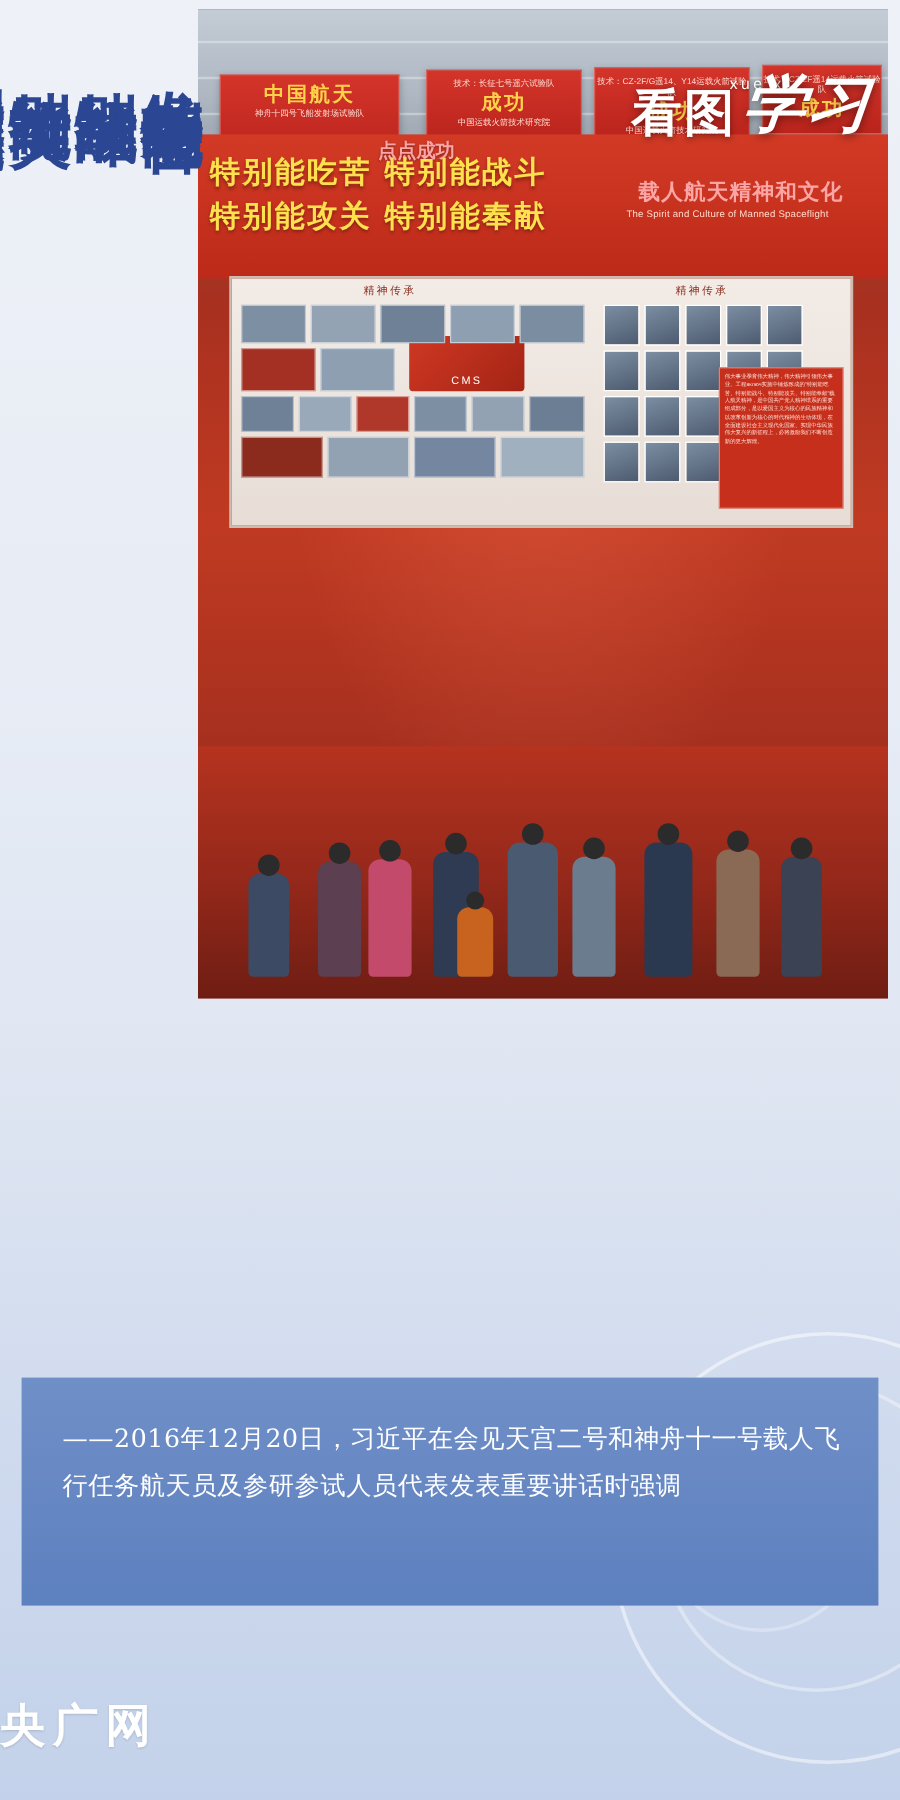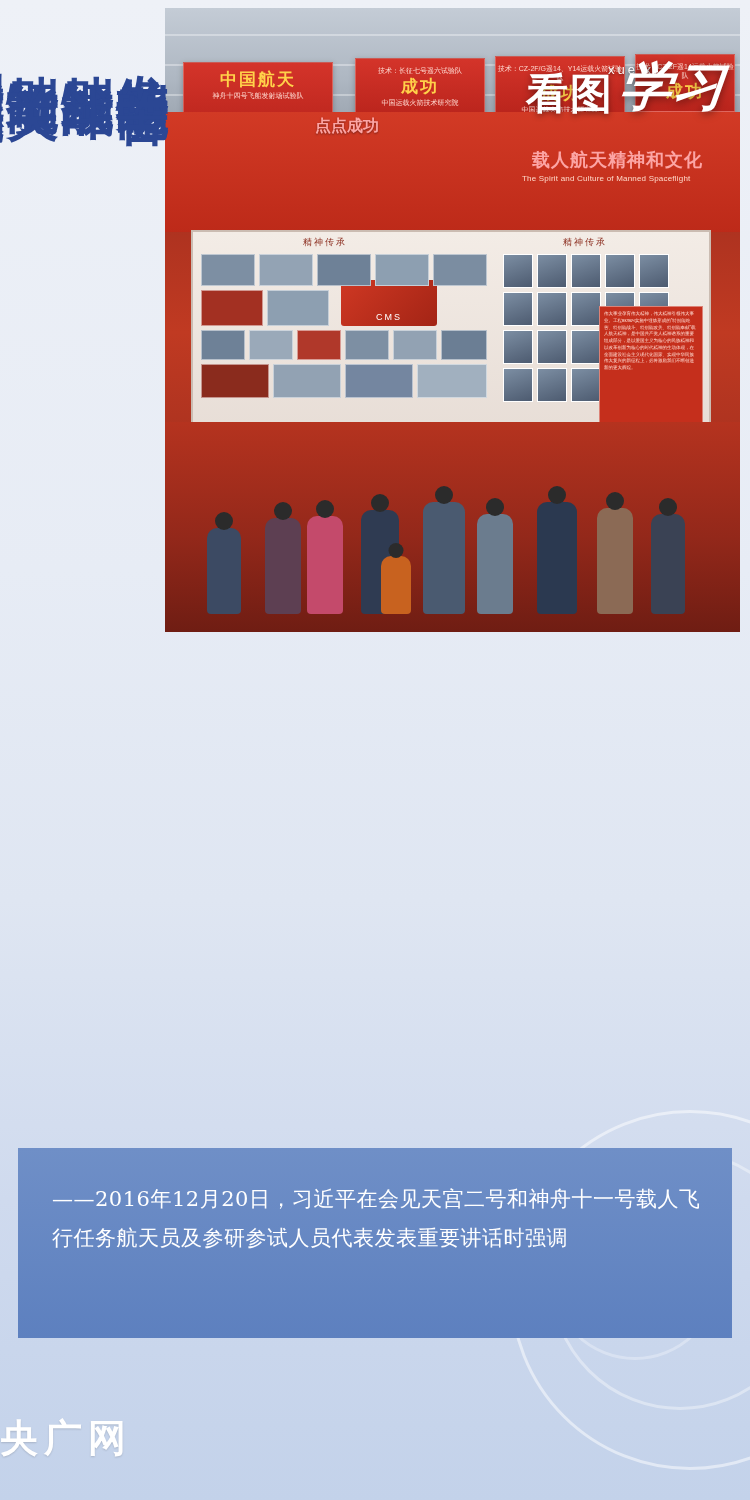--- a/index.html
+++ b/index.html
@@ -47,21 +47,21 @@
     letter-spacing: 3px;
     line-height: 1.02;
   }
   .hl-col.big { font-size: 52px; color: #2b4794; }
   .hl-col.small { font-size: 46px; color: #2b4794; }
 
   
   .photo-wrap {
     position: absolute;
     left: 165px; top: 8px;
-    width: 575px; height: 624px;
+    width: 575px; height: 824px;
     overflow: hidden;
     background: #8f2b22;
   }
   .photo {
     position: absolute; inset: 0;
     background:
       radial-gradient(ellipse at 50% 34%, rgba(255,120,90,0.35) 0%, rgba(160,30,25,0.0) 55%),
       linear-gradient(180deg, #b9c3cd 0%, #a9b2bd 12%, #9f3c2e 18%, #a8301f 30%, #c03a22 52%, #a9311f 72%, #7e2418 100%);
   }
   
@@ -244,20 +244,24 @@
       <span class="tiny">中国运载火箭技术研究院</span>
     </div>
     <div class="banner b4">
       <span class="tiny">技术：CZ-2F遥14运载火箭试验队</span>
       <span class="big">成功</span>
     </div>
 
     <div class="wall"></div>
     <div class="dot-title">点点成功</div>
 
+    <div class="slogan">
+      <div>特别能吃苦  特别能战斗</div>
+      <div>特别能攻关  特别能奉献</div>
+    </div>
 
     <div class="wall-title">载人航天精神和文化</div>
     <div class="wall-sub">The Spirit and Culture of Manned Spaceflight</div>
 
     <div class="board">
       <div class="board-hd">精神传承</div>
       <div class="board-hd2">精神传承</div>
 
       <div class="cms"></div>
 

